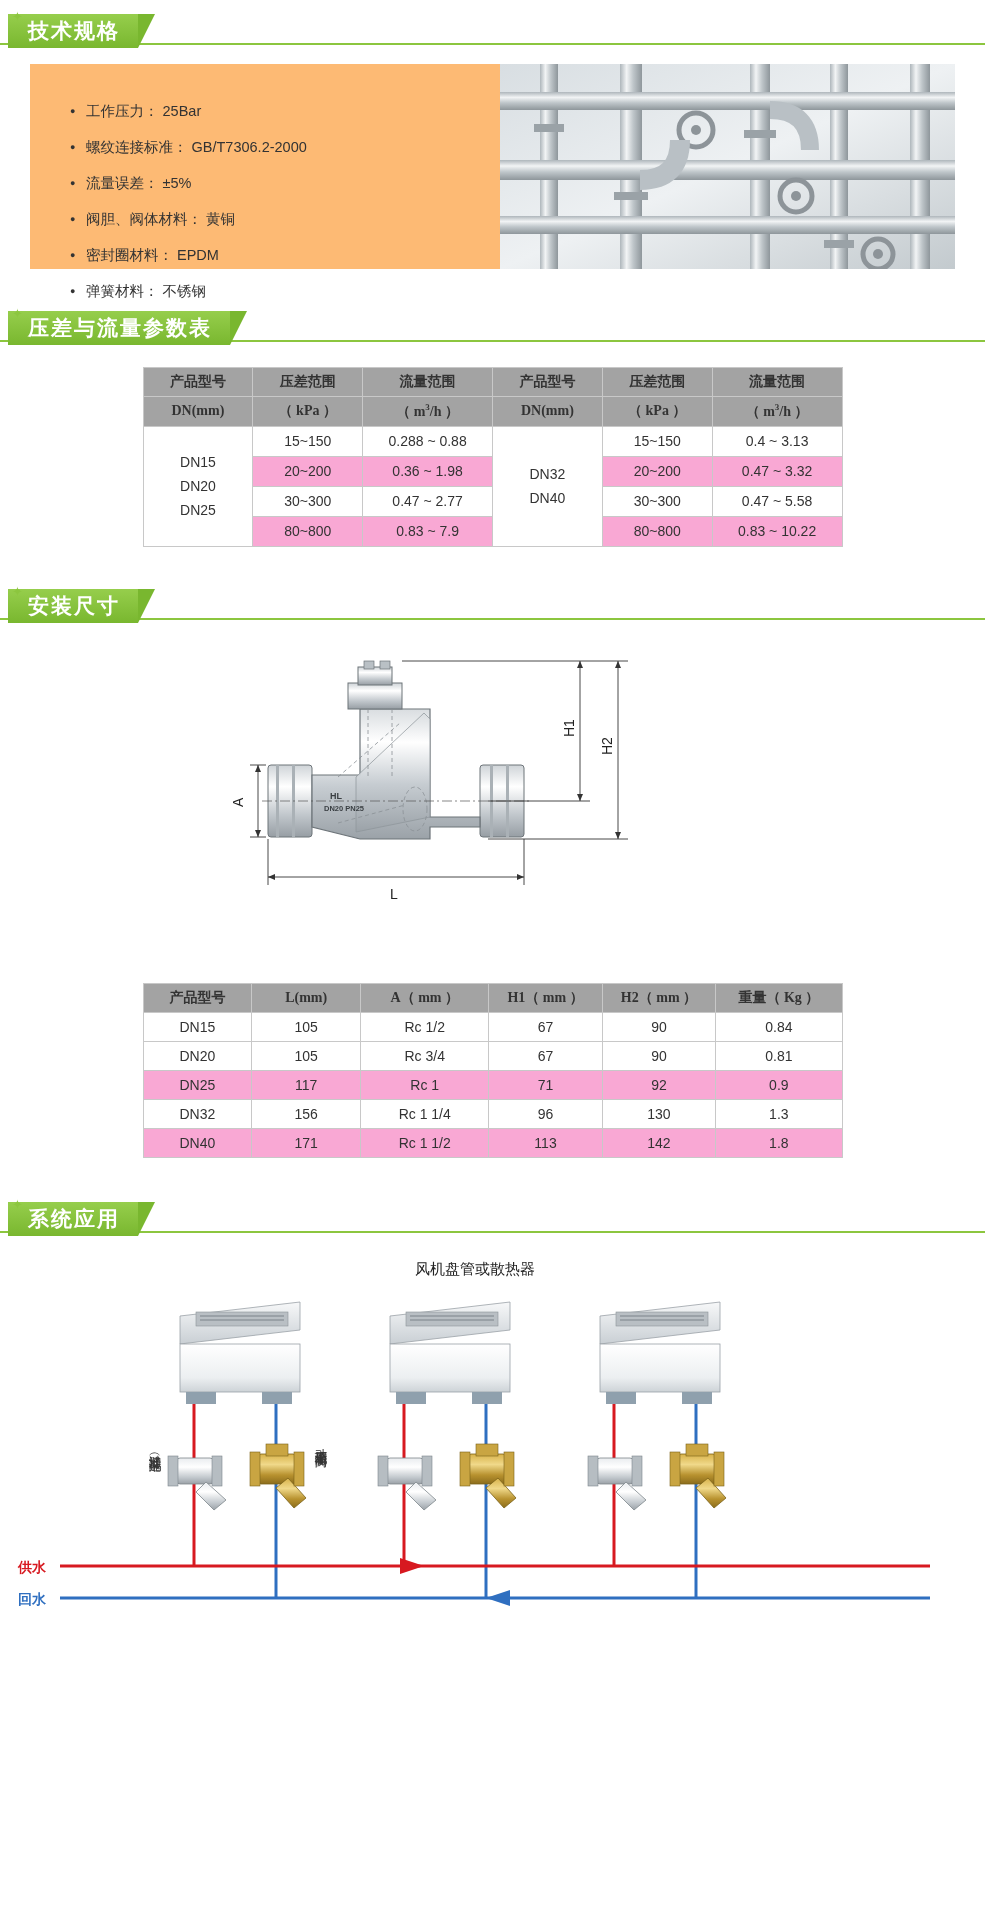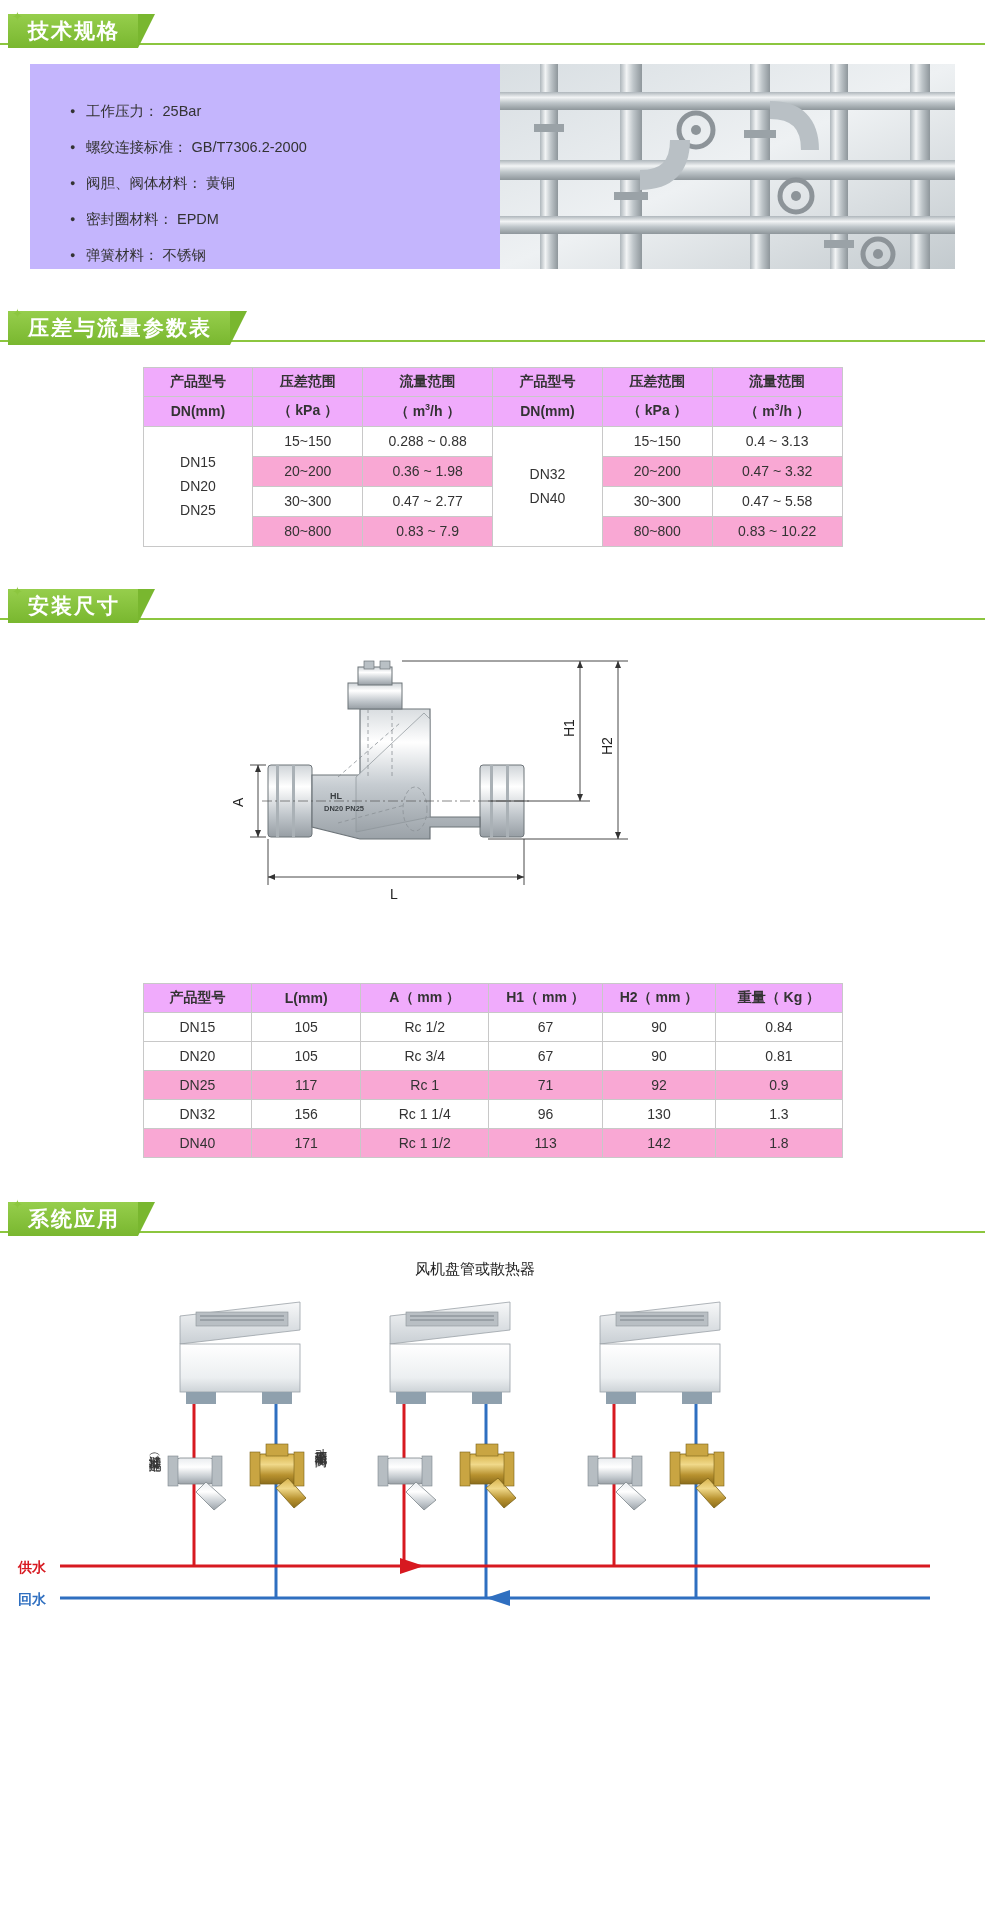--- a/index.html
+++ b/index.html
@@ -54,21 +54,21 @@
     position: absolute;
     left: 4px; top: -5px;
     color: #8cc63f;
     font-size: 13px;
     z-index: 3;
   }
 
   
   .spec-wrap {
     margin: 16px 30px 0 30px;
-    background: #c4b5fd;
+    background: #fdba74;
     height: 205px;
     position: relative;
     display: flex;
   }
   .spec-list {
     padding: 22px 0 0 40px;
     flex: 1;
   }
   .spec-list li {
     list-style: none;
@@ -100,24 +100,25 @@
     font-size: 14px;
     color: #333;
   }
   table.tbl th, table.tbl td {
     border: 1px solid #c8c8c8;
     text-align: center;
     padding: 6px 4px;
     font-weight: normal;
   }
   table.tbl thead th {
-    background: #f0abfc;
+    background: #a3a3a3;
     font-weight: bold;
     font-size: 14px;
     padding: 5px 4px;
+    font-family: Liberation Serif, serif;
   }
   .flow-table { width: 700px; margin: 22px auto 0 auto; }
   .flow-table td { height: 30px; }
   .row-alt { background: #f9a8d4; }
 
   .dim-table { width: 700px; margin: 26px auto 0 auto; }
   .dim-table td { height: 26px; }
 
   
   .drawing-wrap {
@@ -150,20 +151,21 @@
   <div class="ribbon-box">
     <span class="star">✦</span>
     <div class="ribbon">技术规格</div>
   </div>
 </div>
 
 <div class="spec-wrap">
   <ul class="spec-list">
     <li>工作压力： 25Bar</li>
     <li>螺纹连接标准： GB/T7306.2-2000</li>
+    <li>流量误差： ±5%</li>
     <li>阀胆、阀体材料： 黄铜</li>
     <li>密封圈材料： EPDM</li>
     <li>弹簧材料： 不锈钢</li>
   </ul>
   <div class="spec-photo">
     <svg width="455" height="205" viewBox="0 0 455 205">
       <defs>
         <linearGradient id="pipeH" x1="0" y1="0" x2="0" y2="1">
           <stop offset="0%" stop-color="#aeb6bb"></stop>
           <stop offset="30%" stop-color="#f2f4f5"></stop>

